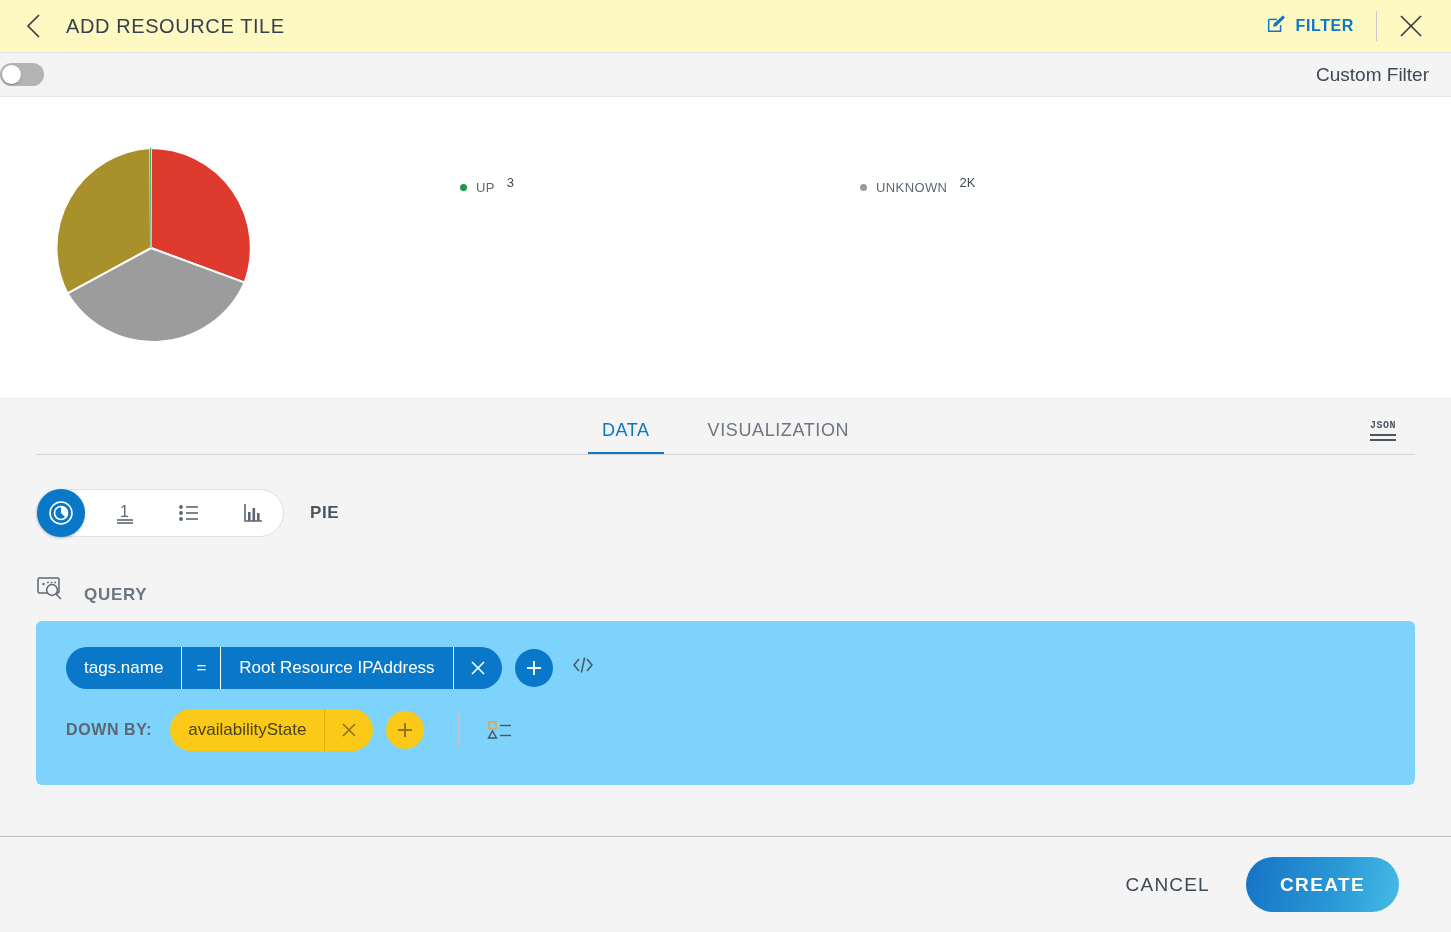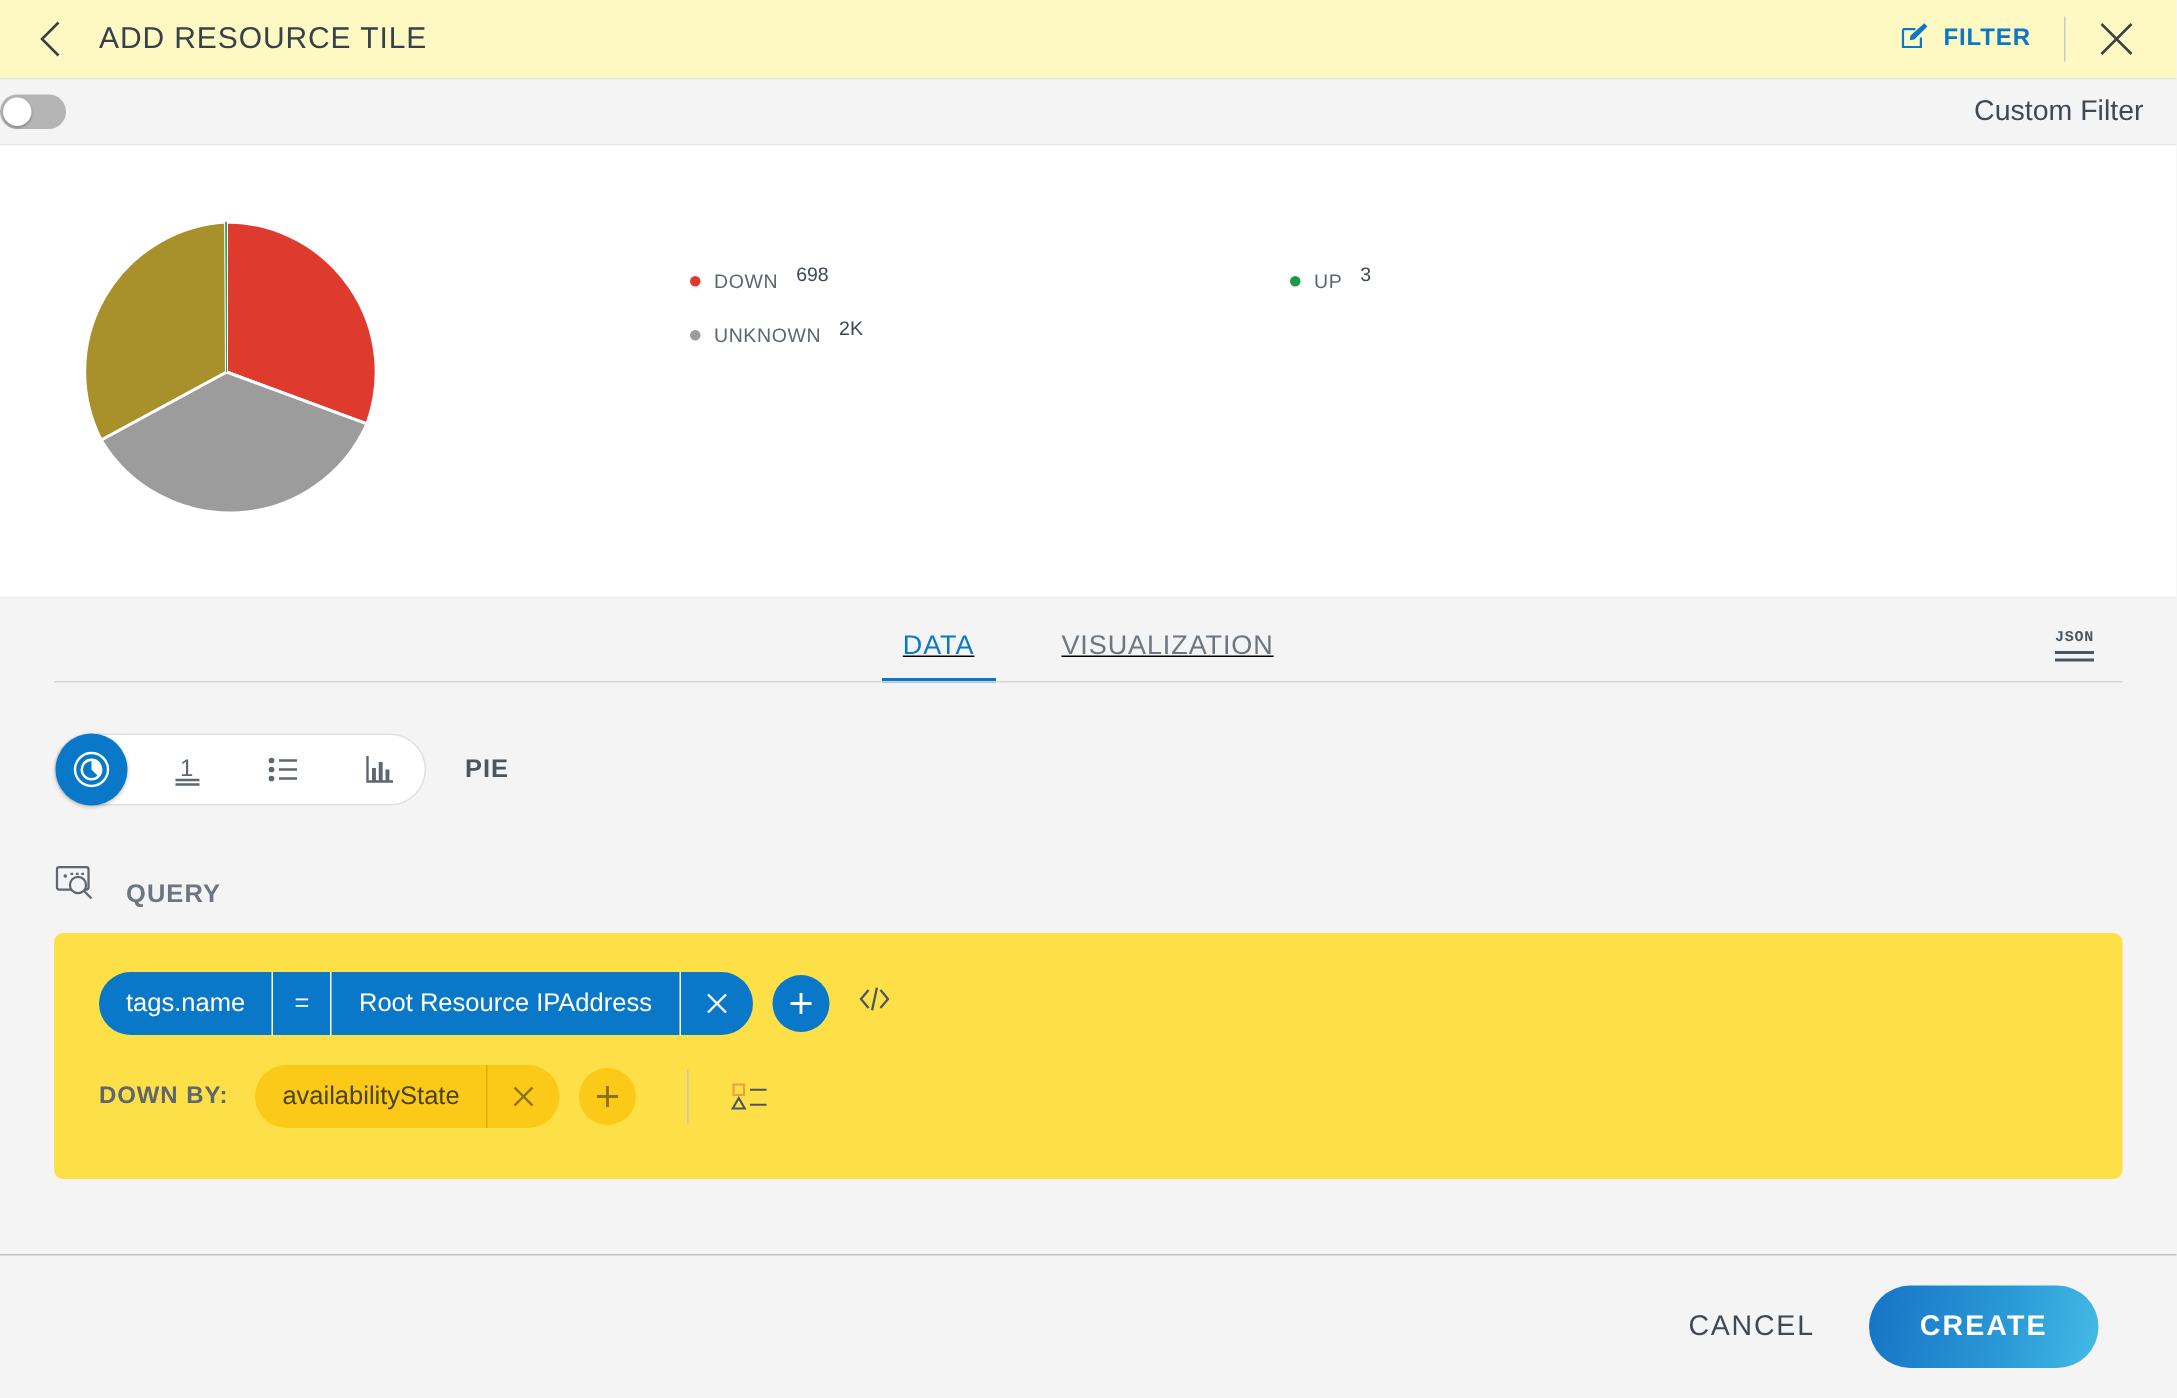--- a/index.html
+++ b/index.html
@@ -144,21 +144,20 @@
     position: relative;
     height: 56px;
     display: flex;
     align-items: flex-end;
     justify-content: center;
     background: #f4f4f4;
   }
   .tabs {
     display: flex;
     gap: 30px;
-    text-decoration: underline;
   }
   .tab {
     font-size: 18px;
     letter-spacing: 0.6px;
     color: #6d7680;
     padding: 0 14px 11px 14px;
     cursor: pointer;
     border-bottom: 3px solid transparent;
   }
   .tab.active {
@@ -241,21 +240,21 @@
   }
   .query-head .qlabel {
     font-size: 17px;
     font-weight: bold;
     letter-spacing: 0.7px;
     color: #6d7680;
     margin-left: 18px;
   }
   .query-box {
     margin-top: 16px;
-    background: #fde047;
+    background: #7dd3fc;
     border-radius: 6px;
     padding: 26px 30px 34px 30px;
   }
   .filter-row {
     display: flex;
     align-items: center;
   }
   .pill {
     display: flex;
     align-items: center;
@@ -410,25 +409,20 @@
       <path d="M103,103 L196.6,137.6 A100,100 0 0,1 19.4,148.3 Z" fill="#9c9c9c" stroke="#ffffff" stroke-width="2"></path>
 
       <path d="M103,103 L19.4,148.3 A100,100 0 0,1 102.4,3 Z" fill="#a8902b" stroke="#ffffff" stroke-width="2"></path>
 
       <path d="M103,103 L102.4,3 L103,3 Z" fill="#1b9a4b" stroke="#1b9a4b" stroke-width="0.5"></path>
     </svg>
   </div>
 
   <div class="legend">
     <div class="legend-item">
-      <span class="legend-dot" style="background:#de3b2e"></span>
-      <span class="legend-label">DOWN</span>
-      <span class="legend-value">698</span>
-    </div>
-    <div class="legend-item">
       <span class="legend-dot" style="background:#1b9a4b"></span>
       <span class="legend-label">UP</span>
       <span class="legend-value">3</span>
     </div>
     <div class="legend-item">
       <span class="legend-dot" style="background:#9c9c9c"></span>
       <span class="legend-label">UNKNOWN</span>
       <span class="legend-value">2K</span>
     </div>
   </div>

